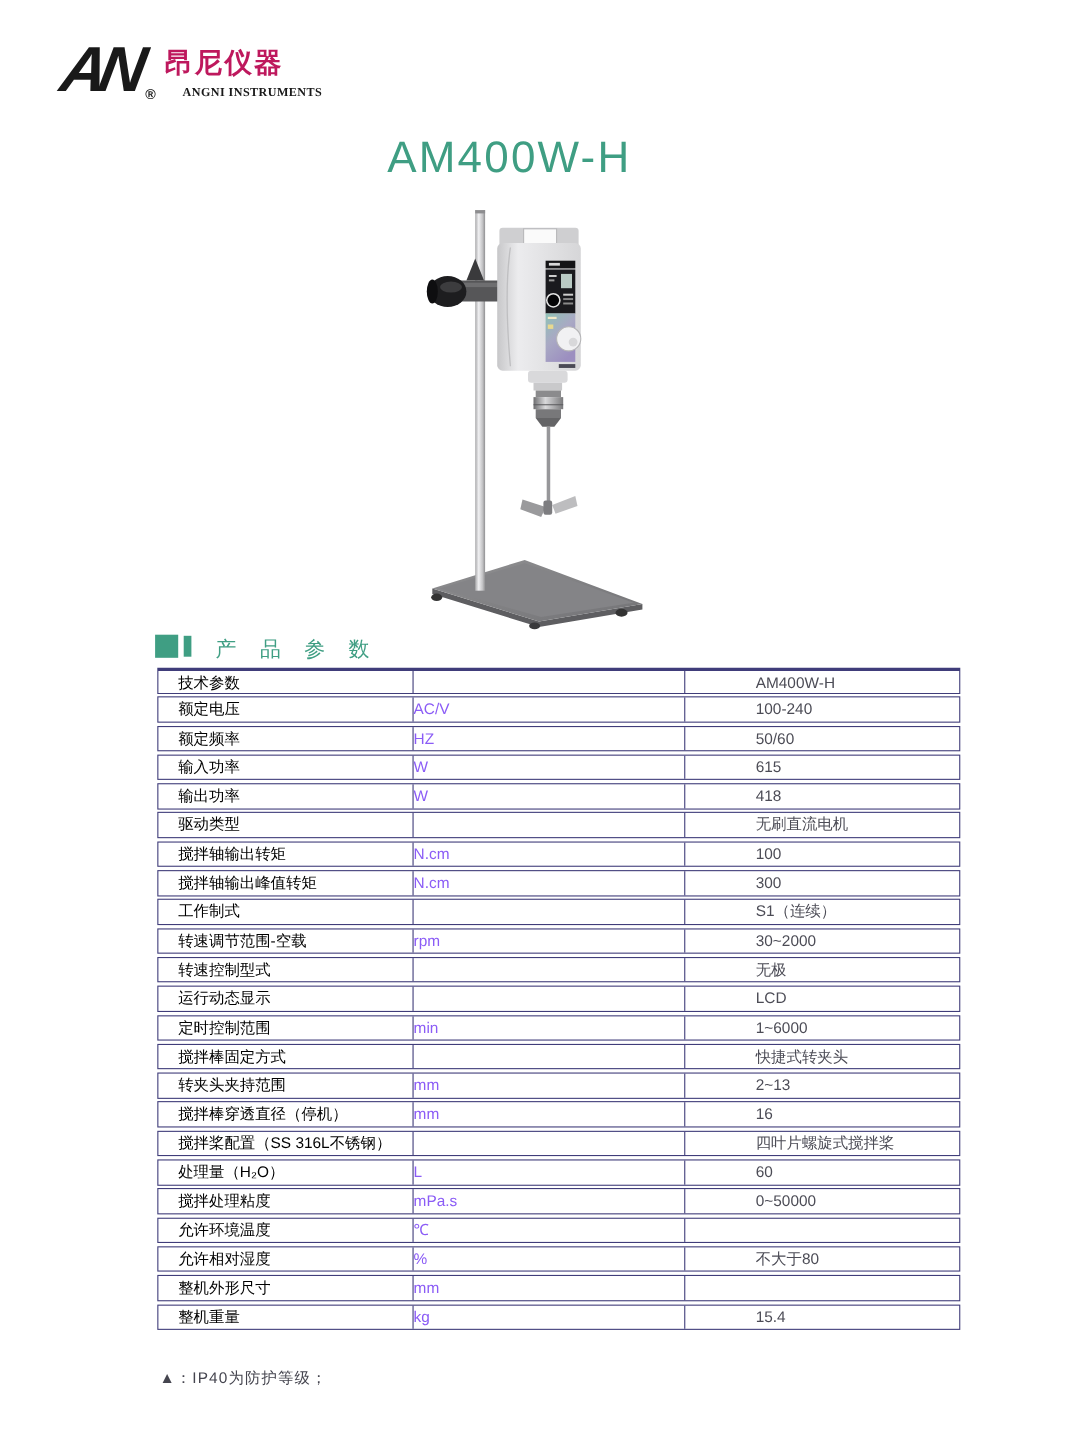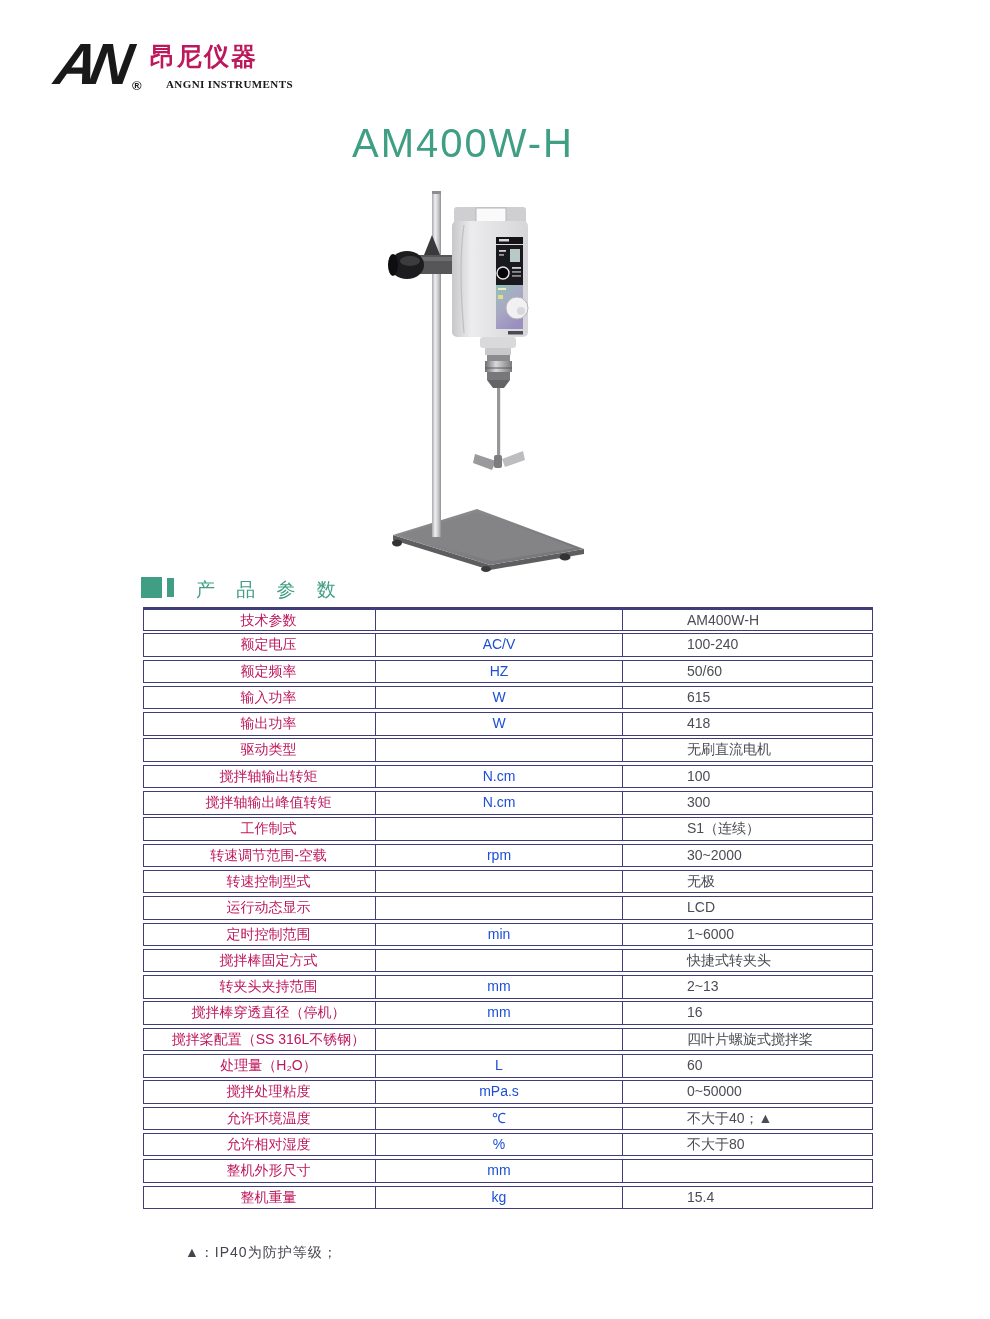--- a/index.html
+++ b/index.html
@@ -41,25 +41,25 @@
     color:var(--accent,#3f9e83);white-space:nowrap;margin-left:12px;
   }
   
   .spec-table{position:absolute;left:143px;top:607px;width:730px;}
   .spec-row{
     box-sizing:border-box;display:flex;height:23.5px;margin-bottom:2.8px;
     border:1.5px solid var(--tborder,#403d7a);
   }
   .spec-row:first-child{border-top-width:3px;}
   .cell{box-sizing:border-box;line-height:20px;font-size:14px;overflow:hidden;white-space:nowrap;}
-  .cell.param{width:232px;border-right:1.5px solid var(--tborder,#403d7a);padding-left:18px;color:#be185d;text-align:center;}
-  .cell.unit {width:247px;border-right:1.5px solid var(--tborder,#403d7a);text-align:center;color:#1d4ed8;}
+  .cell.param{width:232px;border-right:1.5px solid var(--tborder,#403d7a);padding-left:18px;color:#000000;}
+  .cell.unit {width:247px;border-right:1.5px solid var(--tborder,#403d7a);color:#8b5cf6;}
   .cell.value{flex:1;padding-left:64px;color:#4c4c56;}
   
-  .footnote{position:absolute;left:145px;top:1244px;font-size:14px;color:#45454f;letter-spacing:1px;margin-left:40px;}
+  .footnote{position:absolute;left:145px;top:1244px;font-size:14px;color:#45454f;letter-spacing:1px;}
 </style>
 </head>
 <body>
 
 <div class="canvas" style="--accent: #3f9e83; --tborder: #403d7a;">
 
   <header class="brand">
     <div class="brand-an">AN</div>
     <span class="brand-reg">®</span>
     <div class="brand-cn">昂尼仪器</div>
@@ -284,21 +284,20 @@
 
     <div class="spec-row">
       <div class="cell param">搅拌处理粘度</div>
       <div class="cell unit">mPa.s</div>
       <div class="cell value">0~50000</div>
     </div>
 
     <div class="spec-row">
       <div class="cell param">允许环境温度</div>
       <div class="cell unit">℃</div>
-      <div class="cell value">不大于40；▲</div>
     </div>
 
     <div class="spec-row">
       <div class="cell param">允许相对湿度</div>
       <div class="cell unit">%</div>
       <div class="cell value">不大于80</div>
     </div>
 
     <div class="spec-row">
       <div class="cell param">整机外形尺寸</div>

